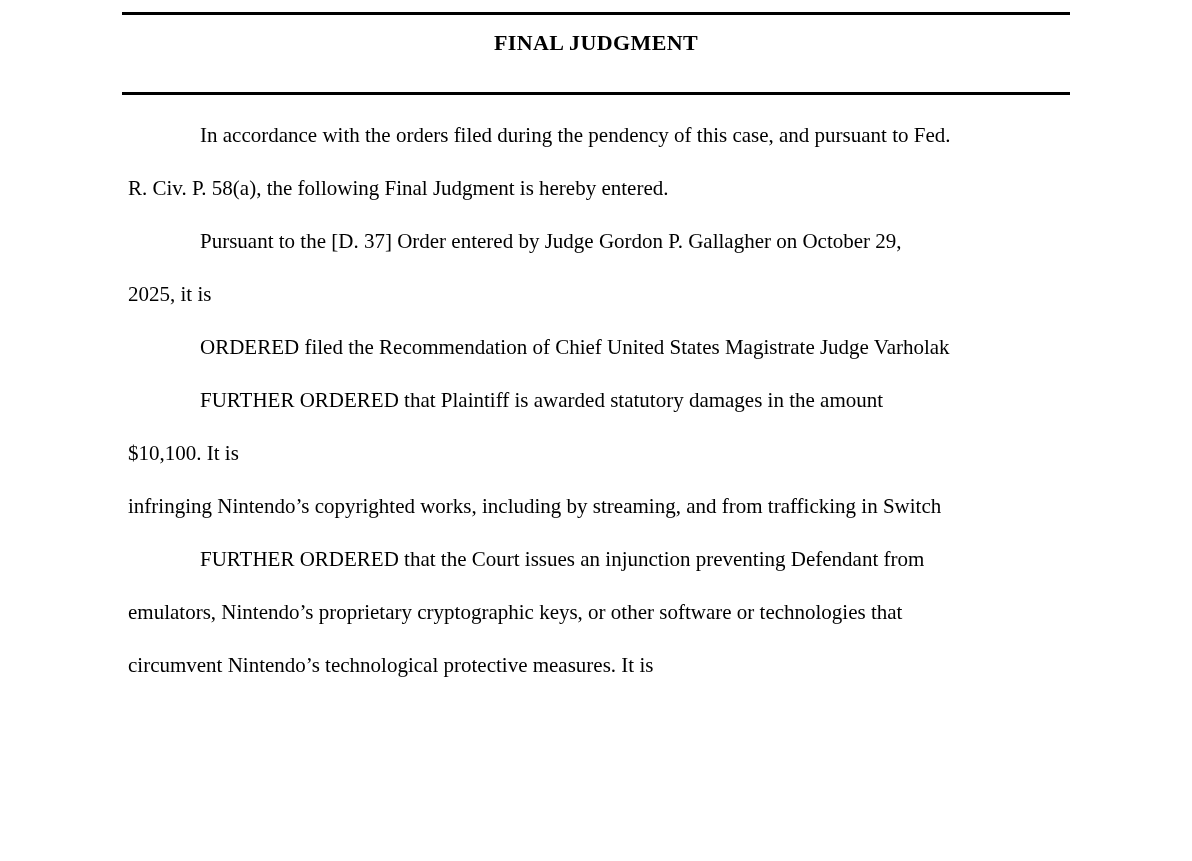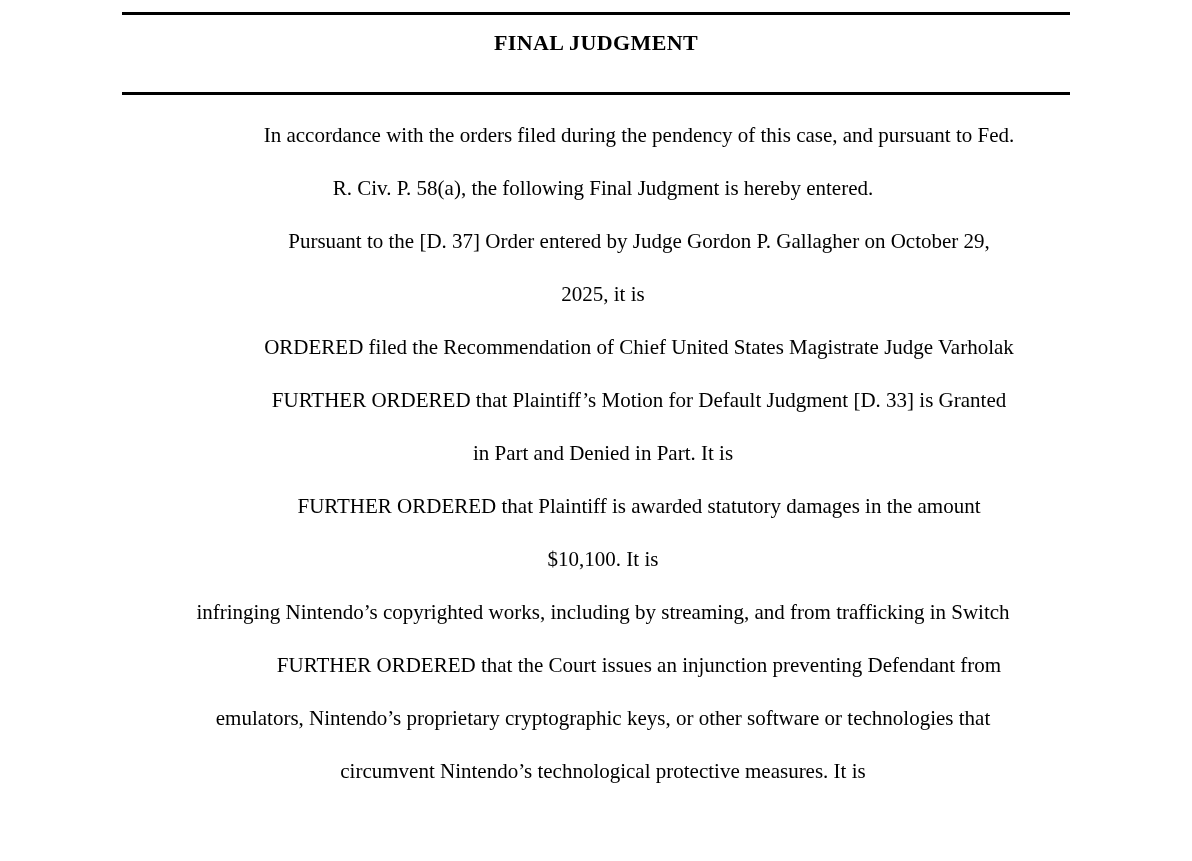--- a/index.html
+++ b/index.html
@@ -38,21 +38,21 @@
   }
   .body-text {
     position: absolute;
     left: 128px;
     top: 109px;
     width: 950px;
     font-size: 21px;
     line-height: 53px;
   }
   .body-text p { margin: 0; }
-  .line { white-space: nowrap; text-align: center; }
+  .line { white-space: nowrap; }
   .indent { padding-left: 72px; }
 </style>
 </head>
 <body>
 
 <div class="page">
 
   <div class="rule rule-top"></div>
 
   <div class="title-block">
@@ -70,24 +70,20 @@
 
     <p>
       <span class="line indent" style="display: block;">Pursuant to the [D. 37] Order entered by Judge Gordon P. Gallagher on October 29,</span>
       <span class="line" style="display: block; font-family: Liberation Serif, serif;">2025, it is</span>
     </p>
 
     <p>
       <span class="line indent" style="display: block;">ORDERED filed the Recommendation of Chief United States Magistrate Judge Varholak</span>
     </p>
 
-    <p>
-      <span class="line indent" style="display: block;">FURTHER ORDERED that Plaintiff’s Motion for Default Judgment [D. 33] is Granted</span>
-      <span class="line" style="display: block;">in Part and Denied in Part. It is</span>
-    </p>
 
     <p>
       <span class="line indent" style="display: block;">FURTHER ORDERED that Plaintiff is awarded statutory damages in the amount</span>
       <span class="line" style="display: block;">$10,100. It is</span>
     </p>
 
     <p>
       <span class="line" style="display: block;">infringing Nintendo’s copyrighted works, including by streaming, and from trafficking in Switch</span>
       <span class="line indent" style="display: block;">FURTHER ORDERED that the Court issues an injunction preventing Defendant from</span>
       <span class="line" style="display: block;">emulators, Nintendo’s proprietary cryptographic keys, or other software or technologies that</span>

